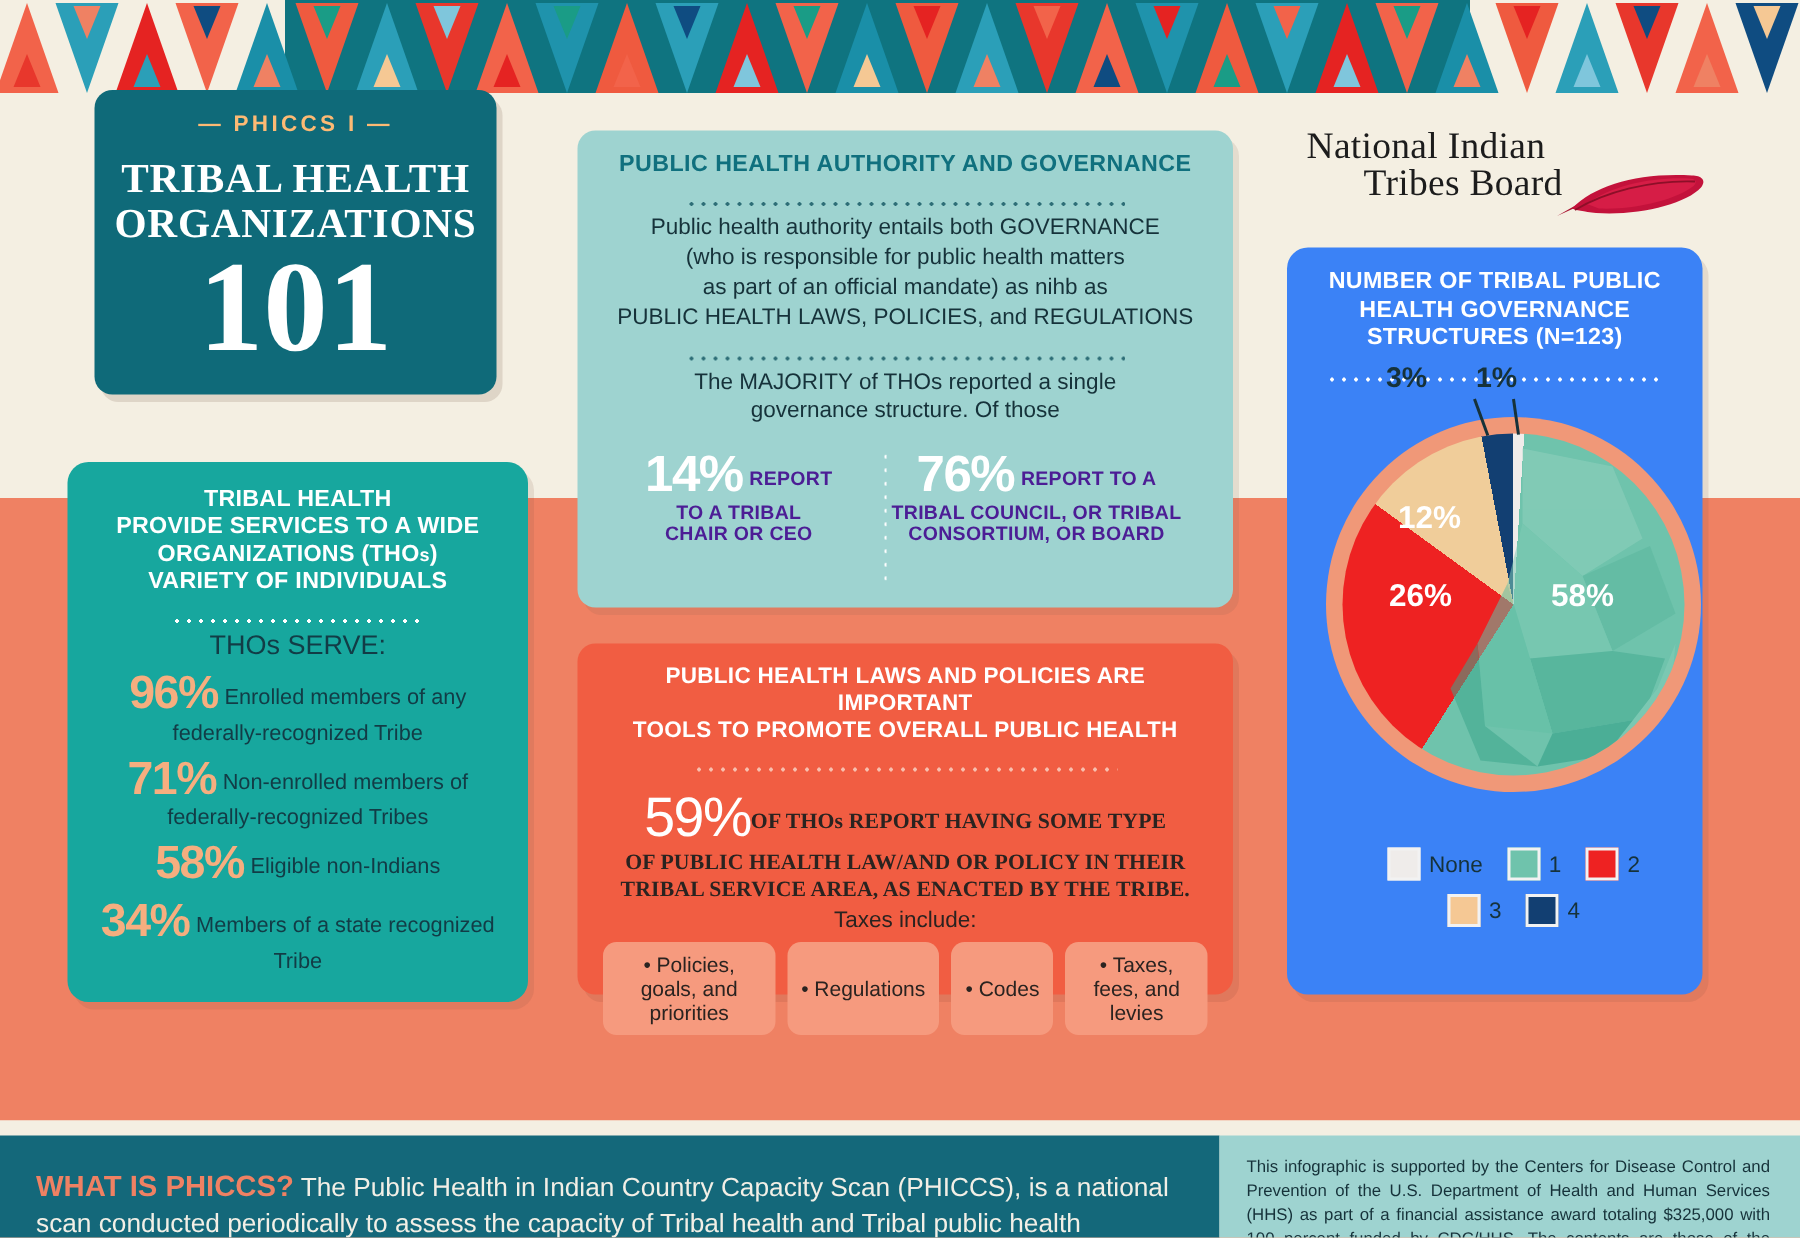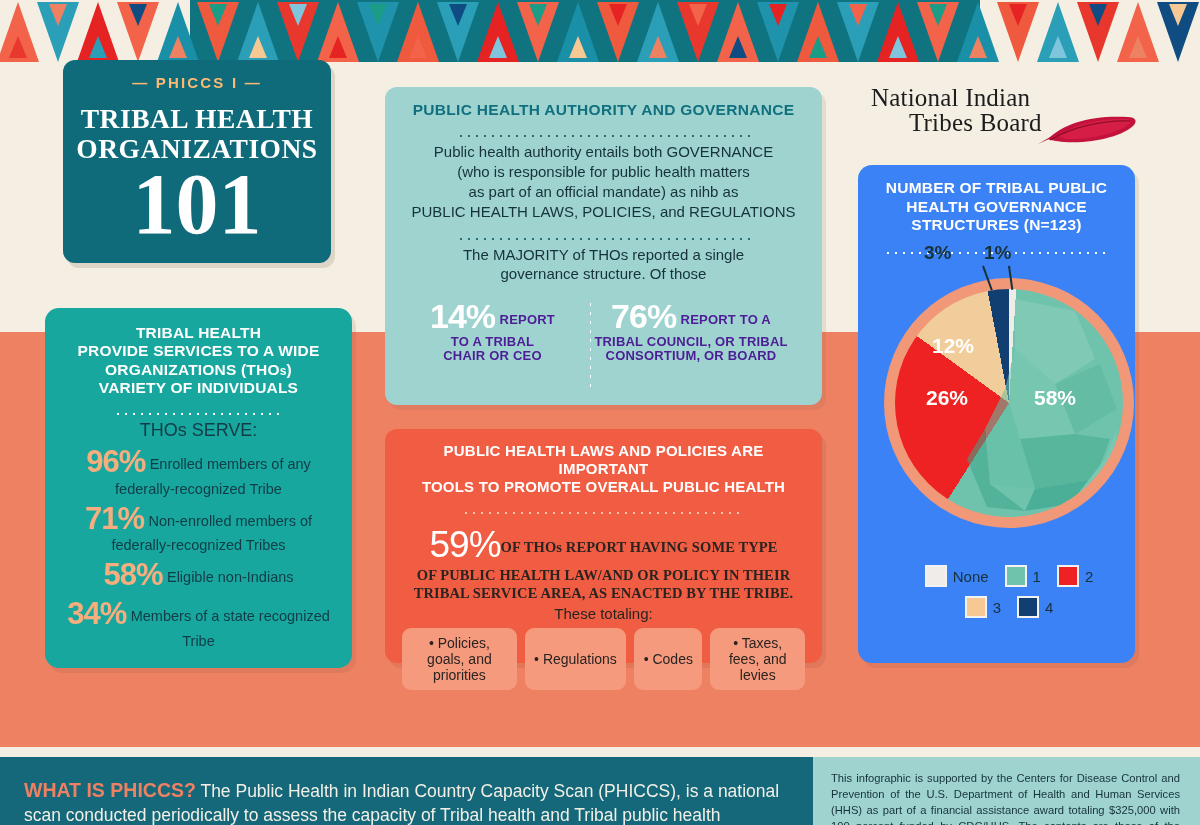--- a/index.html
+++ b/index.html
@@ -365,21 +365,21 @@
       <div>TOOLS TO PROMOTE OVERALL PUBLIC HEALTH</div>
     </div>
     <div class="dots" style="width:70%;margin-left:auto;margin-right:auto;background-image:radial-gradient(circle,#f8bfae 1.1px,transparent 1.3px);"></div>
     <div class="laws-big">
       <div>
         <span class="laws-pct">59%</span><span class="laws-txt">OF THOs REPORT HAVING SOME TYPE</span>
       </div>
       <div class="laws-txt">OF PUBLIC HEALTH LAW/AND OR POLICY IN THEIR</div>
       <div class="laws-txt">TRIBAL SERVICE AREA, AS ENACTED BY THE TRIBE.</div>
     </div>
-    <div class="laws-incl">These totaling:</div>
+    <div class="laws-incl">Taxes include:</div>
     <div class="pills">
       <div class="pill" style="width:118px">• Policies, goals, and priorities</div>
       <div class="pill" style="width:104px;display:flex;align-items:center;justify-content:center">• Regulations</div>
       <div class="pill" style="width:70px;display:flex;align-items:center;justify-content:center">• Codes</div>
       <div class="pill" style="width:97px">• Taxes, fees, and levies</div>
     </div>
   </div>
 
   <div class="nihb">
     <div class="nihb-l1">National Indian</div>

